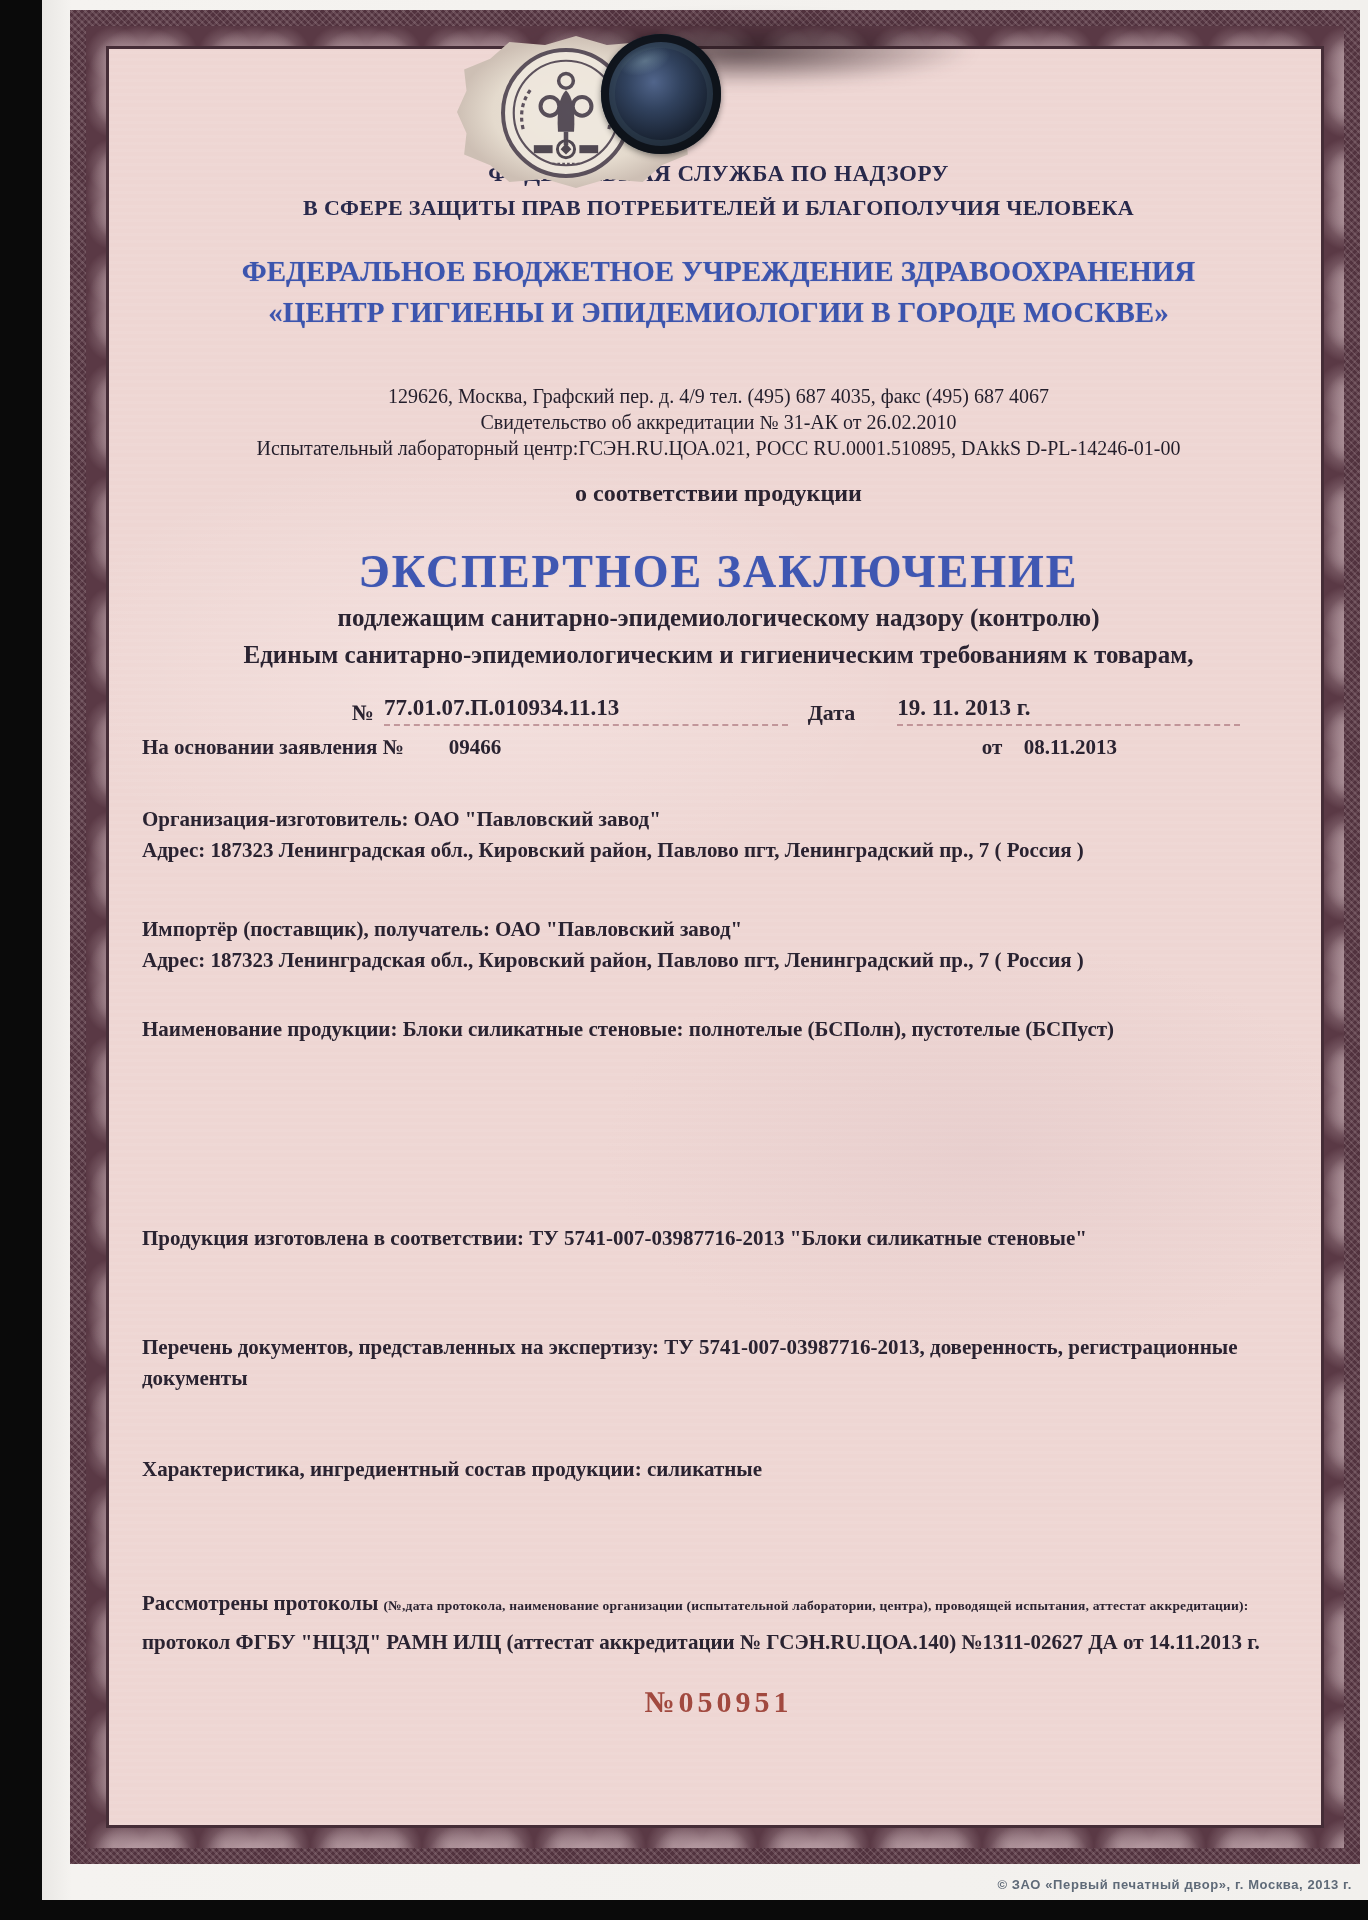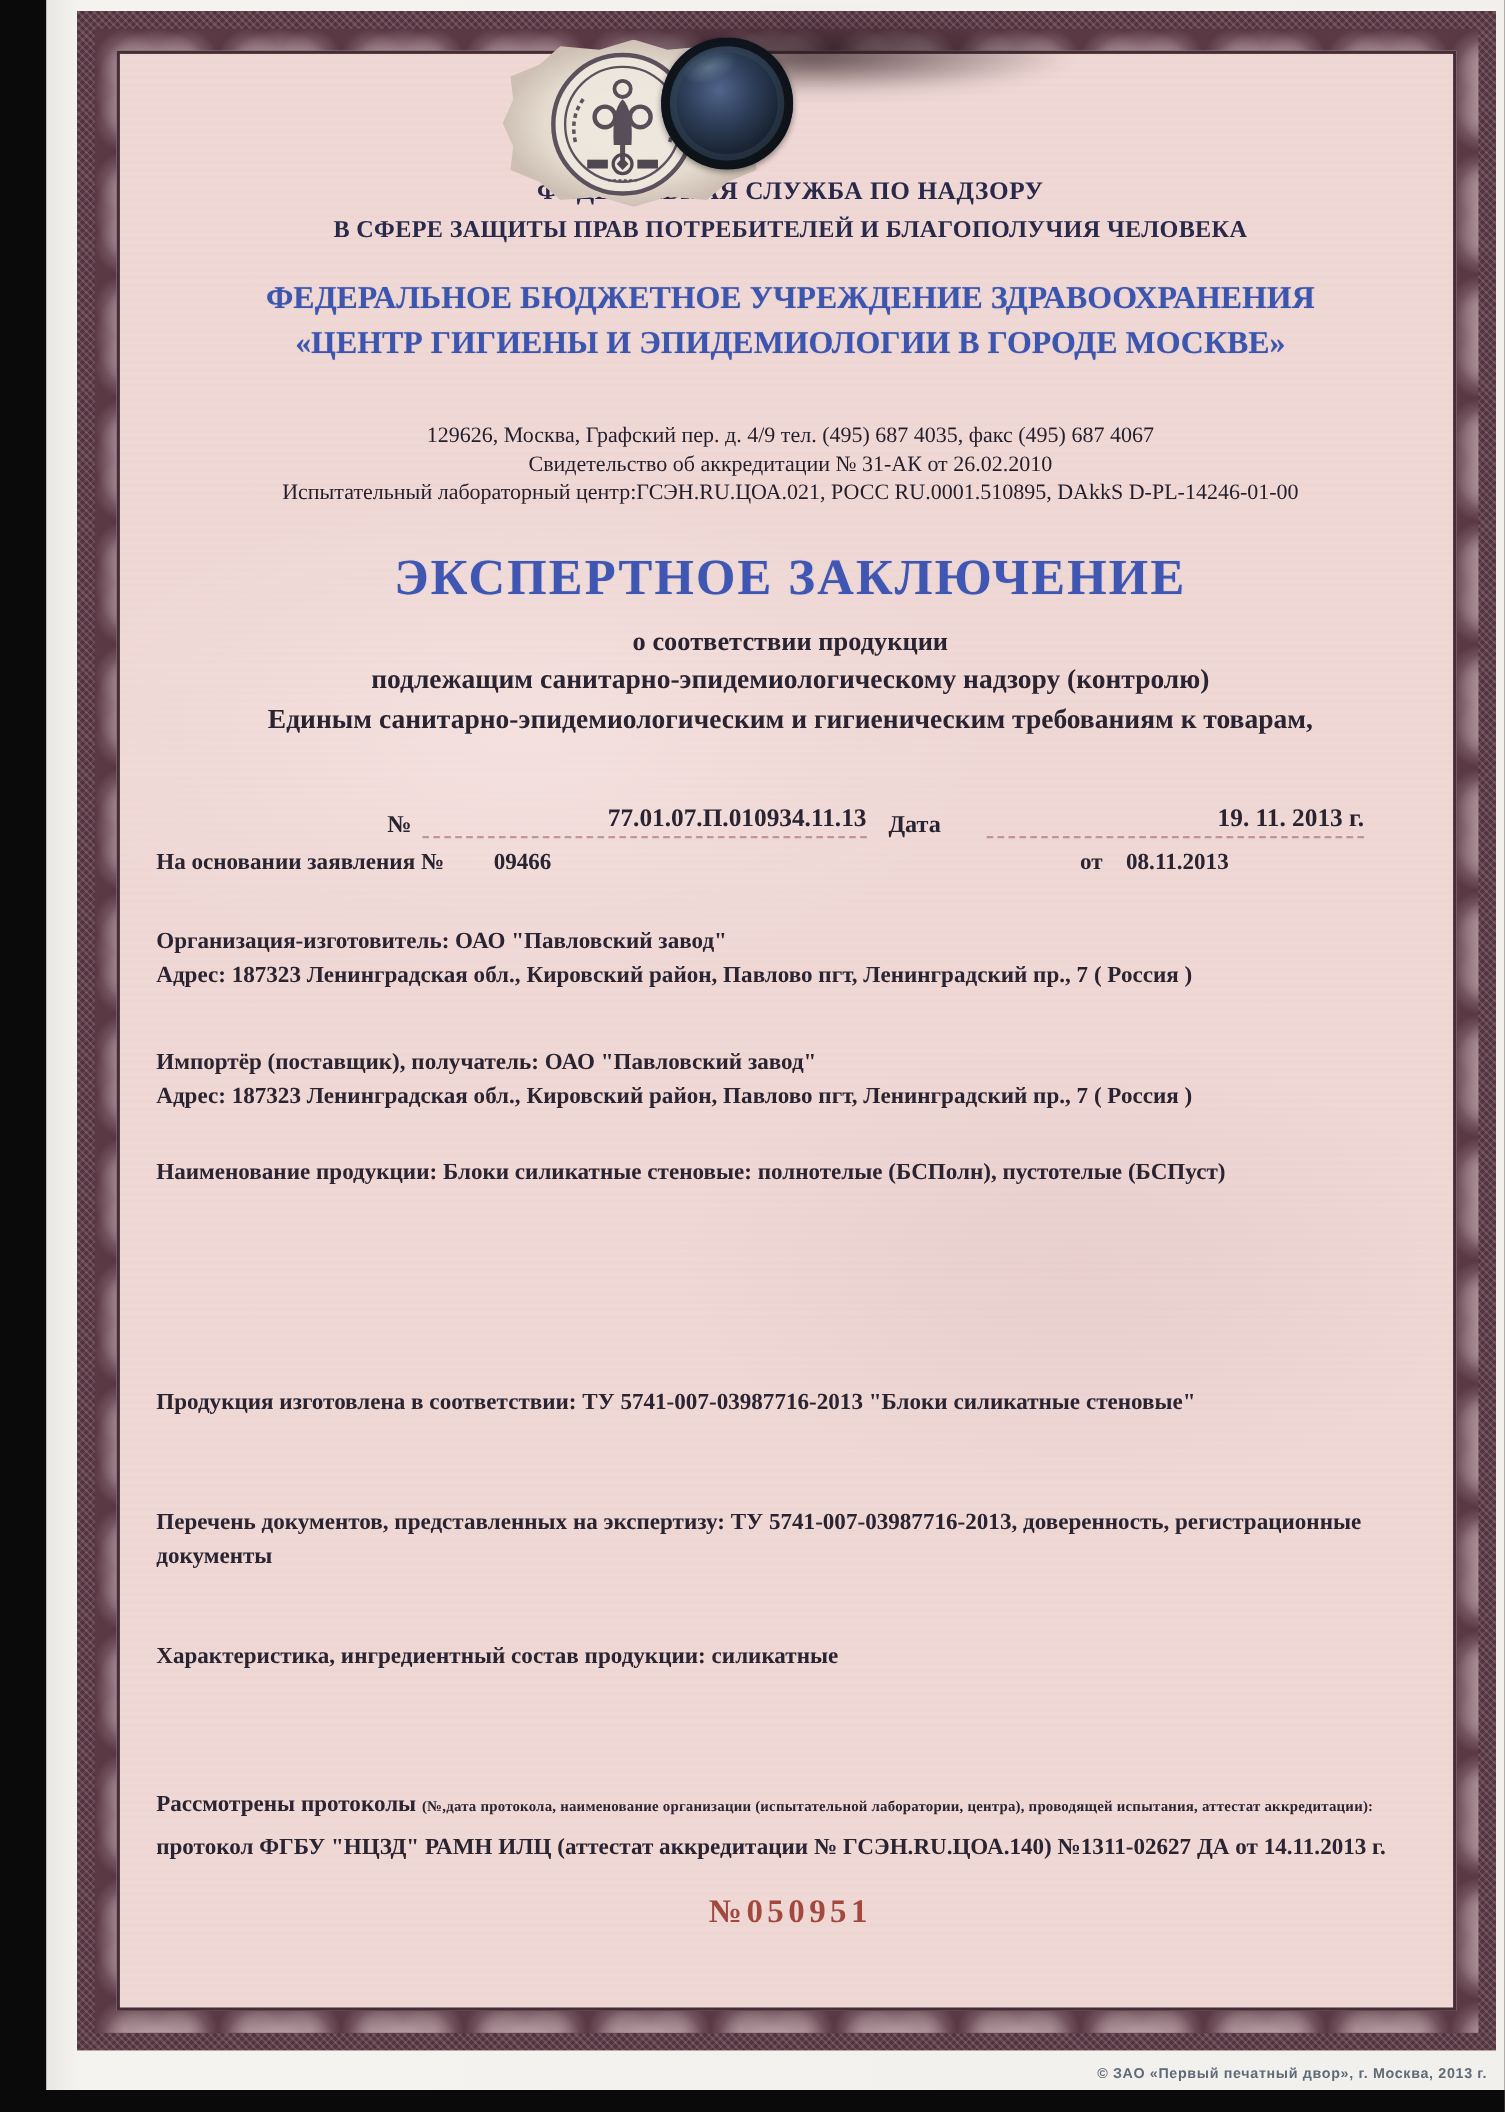--- a/index.html
+++ b/index.html
@@ -82,21 +82,21 @@
   .sub2{font-size:25px;font-weight:700;margin:9px 0 0 0;}
   .sub3{font-size:25px;font-weight:700;margin:6px 0 0 0;}
   
   .numrow{display:flex;margin:26px 0 0 0;align-items:flex-end;}
   .numfield{display:flex;align-items:flex-end;}
   .numfield .lbl{font-size:22px;font-weight:700;padding:0 10px 0 0;}
   .numfield.left{flex:0 0 56%;}
   .numfield.left .lbl{margin-left:210px;}
   .numfield.right{flex:1;padding-right:55px;gap:32px;}
   .numfield.right .lbl{margin-left:20px;}
-  .fieldline{flex:1;text-align:right;border-bottom:2px dashed rgba(155,92,102,.55);padding-bottom:3px;margin-top:36px;}
+  .fieldline{flex:1;text-align:left;border-bottom:2px dashed rgba(155,92,102,.55);padding-bottom:3px;}
   .fieldval{font-size:23px;font-weight:700;}
   .basisrow{display:flex;align-items:baseline;font-size:21px;font-weight:700;margin:9px 0 0 0;}
   .basisrow .bval{margin-left:45px;}
   .basisrow .fromgrp{margin-left:auto;padding-right:178px;}
   .basisrow .fromval{margin-left:16px;}
   
   .par{font-size:21px;font-weight:700;line-height:31px;margin:0;padding-right:4px;}
   .m-manufacturer{margin-top:44px;}
   .m-importer{margin-top:48px;}
   .m-product{margin-top:38px;}
@@ -143,22 +143,22 @@
 
     <div class="inner">
       <p class="c agency1">ФЕДЕРАЛЬНАЯ СЛУЖБА ПО НАДЗОРУ</p>
       <p class="c agency2">В СФЕРЕ ЗАЩИТЫ ПРАВ ПОТРЕБИТЕЛЕЙ И БЛАГОПОЛУЧИЯ  ЧЕЛОВЕКА</p>
       <p class="c inst first">ФЕДЕРАЛЬНОЕ БЮДЖЕТНОЕ УЧРЕЖДЕНИЕ ЗДРАВООХРАНЕНИЯ</p>
       <p class="c inst">«ЦЕНТР ГИГИЕНЫ И ЭПИДЕМИОЛОГИИ В ГОРОДЕ МОСКВЕ»</p>
       <p class="c contact first">129626, Москва, Графский пер. д. 4/9 тел. (495) 687 4035, факс (495) 687 4067</p>
       <p class="c contact">Свидетельство об аккредитации № 31-АК от 26.02.2010</p>
       <p class="c contact">Испытательный лабораторный центр:ГСЭН.RU.ЦОА.021, РОСС RU.0001.510895, DAkkS D-PL-14246-01-00</p>
 
+      <p class="c sub1">о  соответствии продукции</p>
       <p class="c doc-title">ЭКСПЕРТНОЕ ЗАКЛЮЧЕНИЕ</p>
-      <p class="c sub1">о  соответствии продукции</p>
       <p class="c sub3">подлежащим санитарно-эпидемиологическому надзору (контролю)</p>
       <p class="c sub2">Единым санитарно-эпидемиологическим и гигиеническим требованиям к товарам,</p>
 
       <div class="numrow">
         <div class="numfield left">
           <span class="lbl">№</span>
           <span class="fieldline"><span class="fieldval">77.01.07.П.010934.11.13</span></span>
         </div>
         <div class="numfield right">
           <span class="lbl">Дата</span>

